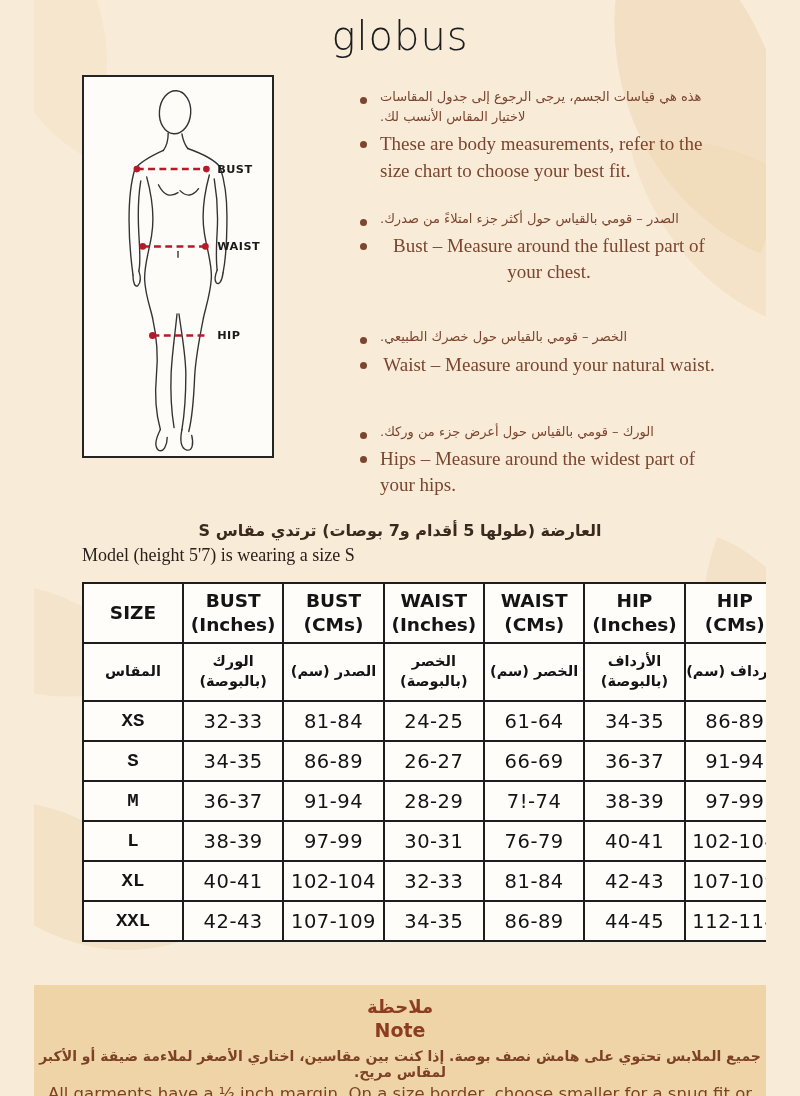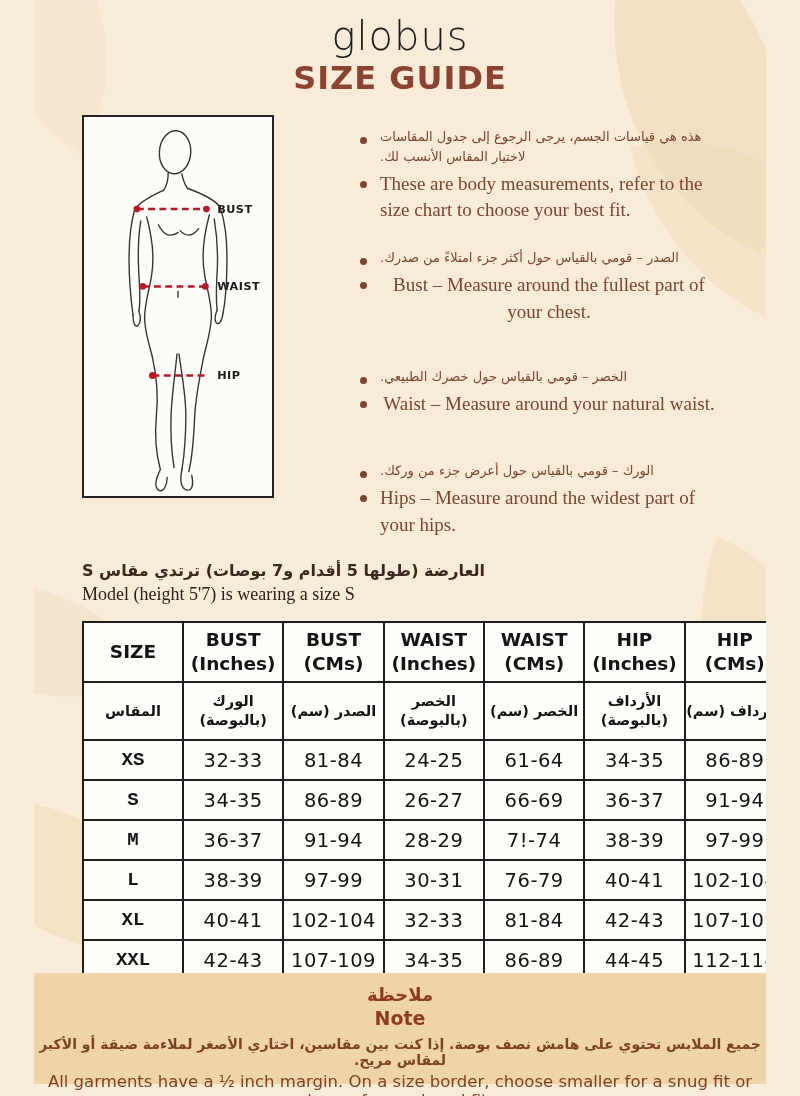--- a/index.html
+++ b/index.html
@@ -48,21 +48,21 @@
     font-size:19px; line-height:1.38;
   }
   .mb-pair{margin-bottom:4px;}
   .mb-g1{margin-bottom:25px;}
   .mb-g2{margin-bottom:42px;text-align:center;}
   .mb-g3{margin-bottom:44px;text-align:center;}
 
   .model-note{margin:21px 48px 0;}
   .model-note .ar{
     margin:0; font-family:"DejaVu Sans", sans-serif; font-weight:600;
-    font-size:16px; color:#3a2a1d; direction:rtl; text-align:left; line-height:1.45;
+    font-size:16px; color:#3a2a1d; direction:rtl; text-align:center; line-height:1.45;
   }
   .model-note .en{
     margin:1px 0 0; font-family:"Liberation Serif", serif;
     font-size:18px; color:#2c211a; line-height:1.3;
   }
 
   table.size-chart{
     margin:15px 48px 0; width:704px; table-layout:fixed;
     border-collapse:collapse; background:#fefdfa;
   }
@@ -70,21 +70,21 @@
     border:2px solid #1d1d1d; text-align:center; vertical-align:middle;
     color:#141414; padding:0;
   }
   .size-chart col.c-size{width:100px;}
   tr.h-en th{height:58px; font-family:"DejaVu Sans", sans-serif; font-weight:700; font-size:18.5px; line-height:1.32;}
   tr.h-ar th{height:56px; font-family:"DejaVu Sans", sans-serif; font-weight:700; font-size:14.5px; line-height:1.35; direction:rtl;}
   tr.data-row th{height:38px; font-family:Liberation Mono, monospace; font-weight:700; font-size:19px;}
   tr.data-row td{font-family:"DejaVu Sans", sans-serif; font-size:19.5px; letter-spacing:.5px;}
 
   .note-band{
-    position:absolute; left:0; right:0; bottom:12px; height:111px;
+    position:absolute; left:0; right:0; bottom:0; height:111px;
     background:#efd4a8; text-align:center; padding-top:11px; box-sizing:border-box; z-index:1;
   }
   .note-title{margin:0; font-family:"DejaVu Sans", sans-serif; font-weight:700; color:#8d3d1f;}
   .note-title.ar{font-size:18px;}
   .note-title.en{font-size:19px; margin-top:2px;}
   .note-body{margin:0; color:#7d4226;}
   .note-body.ar{font-family:"DejaVu Sans", sans-serif; font-weight:600; font-size:14px; margin-top:7px; direction:rtl;}
   .note-body.en{font-family:"DejaVu Sans", sans-serif; font-size:16.5px; margin-top:4px;}
 
   svg text{font-family:"DejaVu Sans", sans-serif; font-weight:700; fill:#1a1a1a;}
@@ -96,21 +96,20 @@
 
   <div class="leaf tr1"></div>
   <div class="leaf tr2"></div>
   <div class="leaf rm"></div>
   <div class="leaf lm"></div>
   <div class="leaf bl"></div>
   <div class="leaf tl"></div>
 
   <header class="z">
     <div class="brand">globus</div>
-    <h1 class="guide-title">SIZE GUIDE</h1>
   </header>
 
   <section class="content z">
 
     <div class="figure-box">
       <svg width="188" height="379" viewBox="0 0 192 383">
         <g fill="none" stroke="#333333" stroke-width="1.4" stroke-linecap="round">
           <ellipse cx="93" cy="34" rx="16" ry="22" transform="rotate(4 93 34)"></ellipse>
           <path d="M86,55 C86,63 85,68 81,73"></path>
           <path d="M100,56 C101,62 102,66 106,71"></path>

